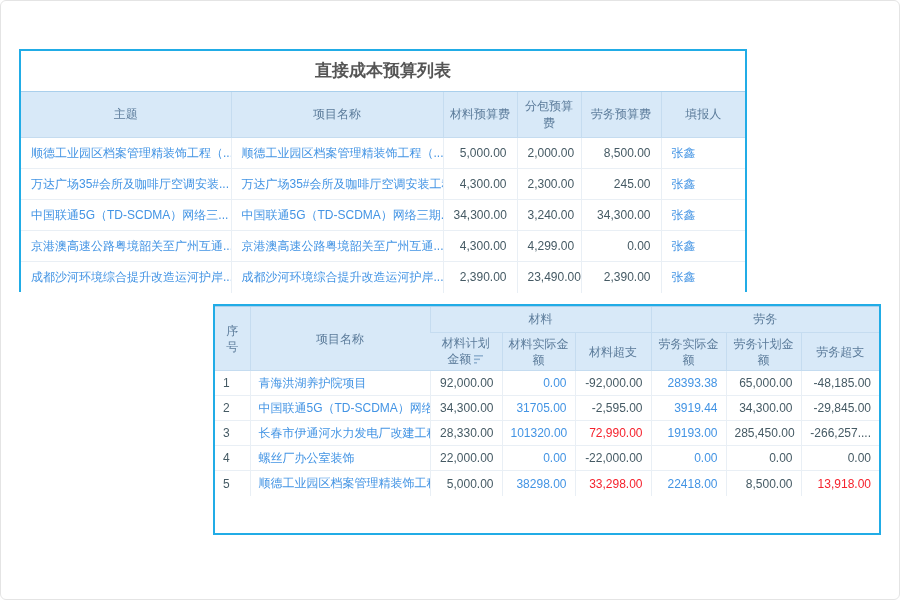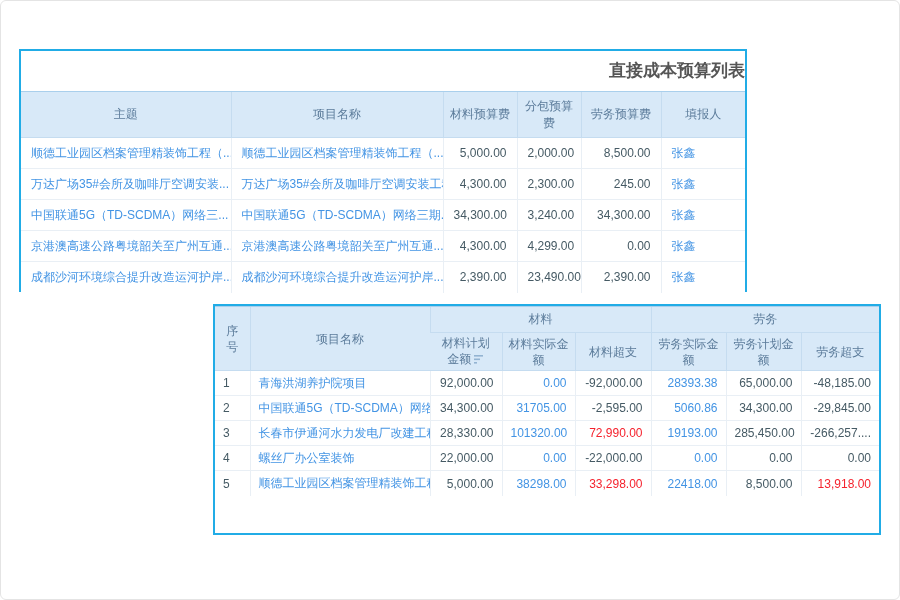--- a/index.html
+++ b/index.html
@@ -15,21 +15,21 @@
     background: #fff; overflow: hidden;
   }
   .panel {
     position: absolute;
     border: 2px solid var(--accent, #21ace6);
     background: #fff;
   }
   #panel1 { left: 18px; top: 48px; width: 728px; height: 243px; }
   #panel2 { left: 212px; top: 303px; width: 668px; height: 231px; }
   .panel-title {
-    text-align: right; font-weight: bold; color: var(--title, #555555);
+    text-align: center; font-weight: bold; color: var(--title, #555555);
     font-size: 17px; background: #fff;
   }
   #panel1 .panel-title { line-height: 40px; height: 40px; }
   #panel2 .panel-title { line-height: 36px; height: 36px; }
   table { border-collapse: collapse; table-layout: fixed; width: 100%; }
   thead th {
     background: var(--header-bg, #d8e9f8);
     color: var(--header-fg, #5b7b9a);
     font-weight: normal; font-size: 12px; text-align: center;
     border-left: 1px solid #c5dcf0; border-bottom: 1px solid #c5dcf0;
@@ -172,21 +172,21 @@
           <td class="right blue">28393.38</td>
           <td class="right">65,000.00</td>
           <td class="right">-48,185.00</td>
         </tr>
         <tr>
           <td class="center">2</td>
           <td class="link left">中国联通5G（TD-SCDMA）网络三</td>
           <td class="right">34,300.00</td>
           <td class="right blue">31705.00</td>
           <td class="right">-2,595.00</td>
-          <td class="right blue">5060.86</td>
+          <td class="right blue">3919.44</td>
           <td class="right">34,300.00</td>
           <td class="right">-29,845.00</td>
         </tr>
         <tr>
           <td class="center">3</td>
           <td class="link left">长春市伊通河水力发电厂改建工程</td>
           <td class="right">28,330.00</td>
           <td class="right blue">101320.00</td>
           <td class="right red">72,990.00</td>
           <td class="right blue">19193.00</td>

